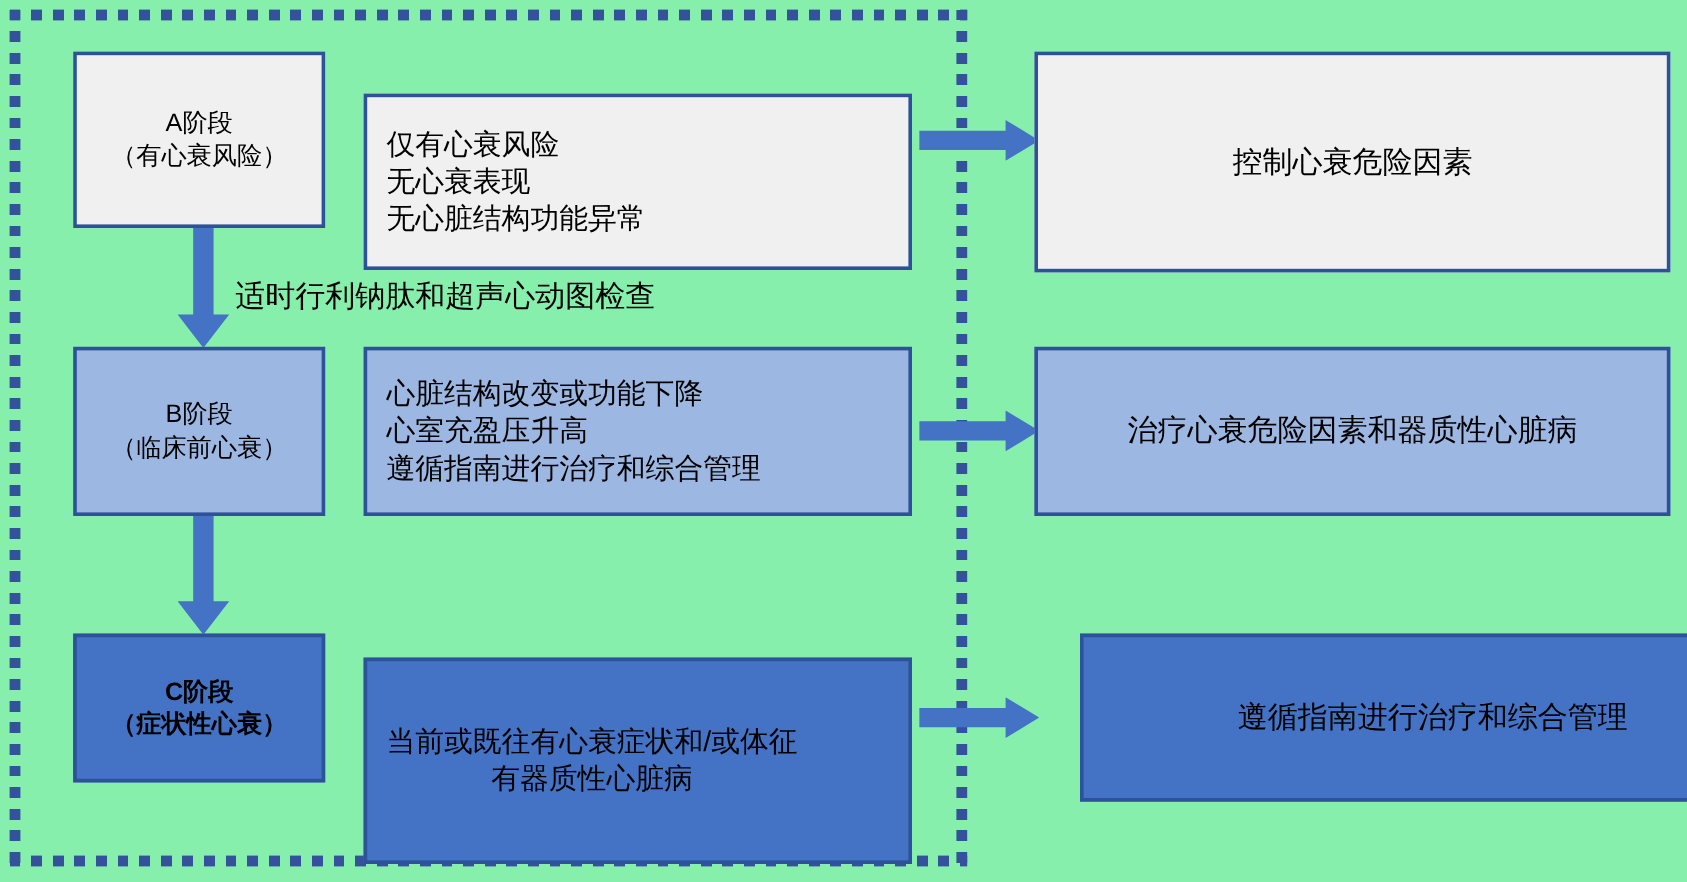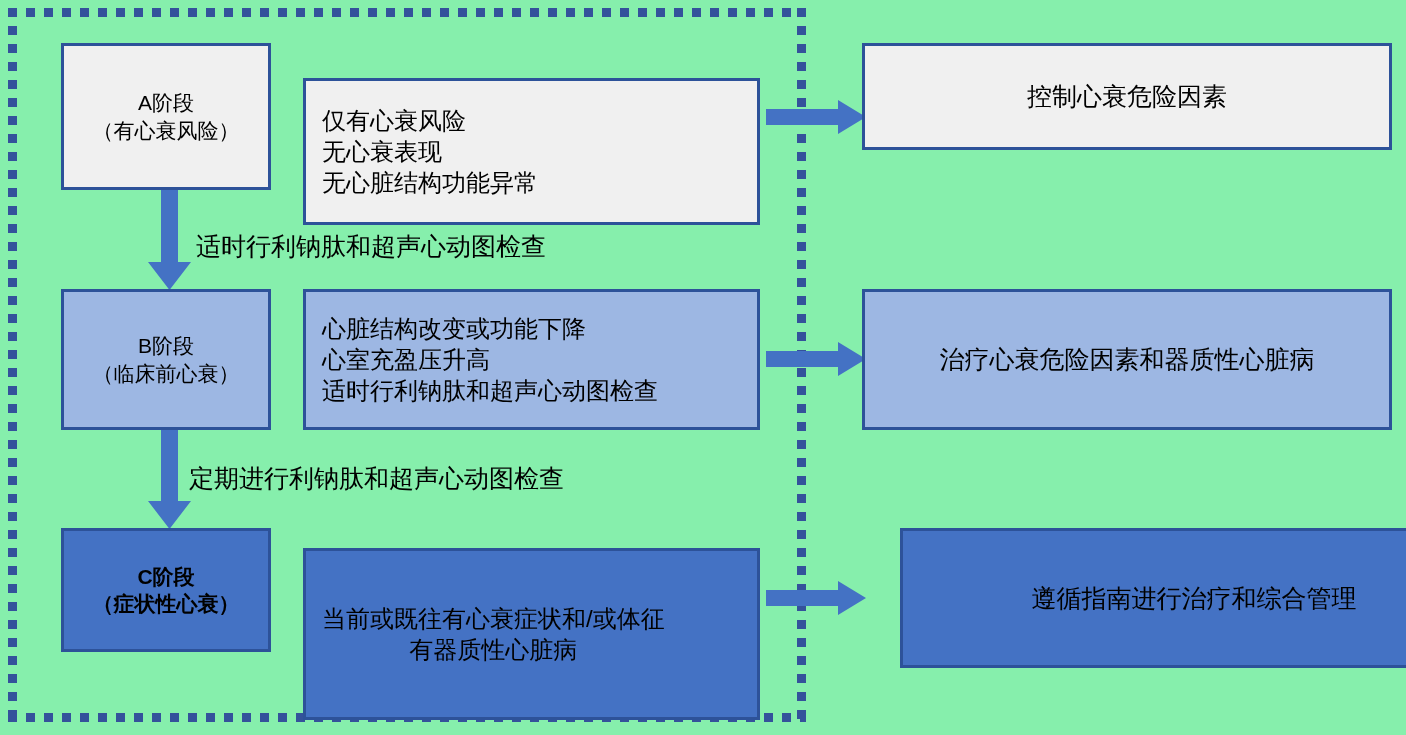--- a/index.html
+++ b/index.html
@@ -96,52 +96,51 @@
   <div class="box left fill-a" style="left:303px; top:43px; width:457px; height:147px;margin-top:35px;">
     <div class="box-text detail-text">仅有心衰风险
 无心衰表现
 无心脏结构功能异常</div>
   </div>
 
   <svg class="arrow-right" style="left:766px; top:100px;" width="100" height="34" viewBox="0 0 100 34">
     <path d="M0,9 L72,9 L72,0 L100,17 L72,34 L72,25 L0,25 Z" fill="#4472C4"></path>
   </svg>
 
-  <div class="box center fill-a" style="left:862px; top:43px; width:530px; height:107px;">
+  <div class="box center fill-a" style="left:862px; top:43px; width:530px; height:184px;">
     <div class="box-text action-text">控制心衰危险因素</div>
   </div>
 
   <svg class="arrow-down" style="left:148px; top:189px;" width="50" height="101" viewBox="0 0 50 101">
     <path d="M13,0 L30,0 L30,73 L43,73 L21.5,101 L0,73 L13,73 Z" fill="#4472C4"></path>
   </svg>
   <div class="connector-label" style="left:196px; top:230px;">适时行利钠肽和超声心动图检查</div>
 
   <div class="box center fill-b" style="left:61px; top:289px; width:210px; height:141px;">
     <div class="box-text stage-text">B阶段
 （临床前心衰）</div>
   </div>
 
   <div class="box left fill-b" style="left:303px; top:289px; width:457px; height:141px;">
     <div class="box-text detail-text">心脏结构改变或功能下降
 心室充盈压升高
-适时行利钠肽和超声心动图检查</div>
+遵循指南进行治疗和综合管理</div>
   </div>
 
   <svg class="arrow-right" style="left:766px; top:342px;" width="100" height="34" viewBox="0 0 100 34">
     <path d="M0,9 L72,9 L72,0 L100,17 L72,34 L72,25 L0,25 Z" fill="#4472C4"></path>
   </svg>
 
   <div class="box center fill-b" style="left:862px; top:289px; width:530px; height:141px;">
     <div class="box-text action-text">治疗心衰危险因素和器质性心脏病</div>
   </div>
 
   <svg class="arrow-down" style="left:148px; top:430px;" width="50" height="99" viewBox="0 0 50 99">
     <path d="M13,0 L30,0 L30,71 L43,71 L21.5,99 L0,71 L13,71 Z" fill="#4472C4"></path>
   </svg>
-  <div class="connector-label" style="left:189px; top:462px;">定期进行利钠肽和超声心动图检查</div>
 
   <div class="box center fill-c" style="left:61px; top:528px; width:210px; height:124px;font-weight:bold;">
     <div class="box-text stage-text">C阶段
 （症状性心衰）</div>
   </div>
 
   <div class="box left fill-c" style="left:303px; top:548px; width:457px; height:172px;text-align:center;">
     <div class="box-text detail-text">当前或既往有心衰症状和/或体征
 有器质性心脏病</div>
   </div>

